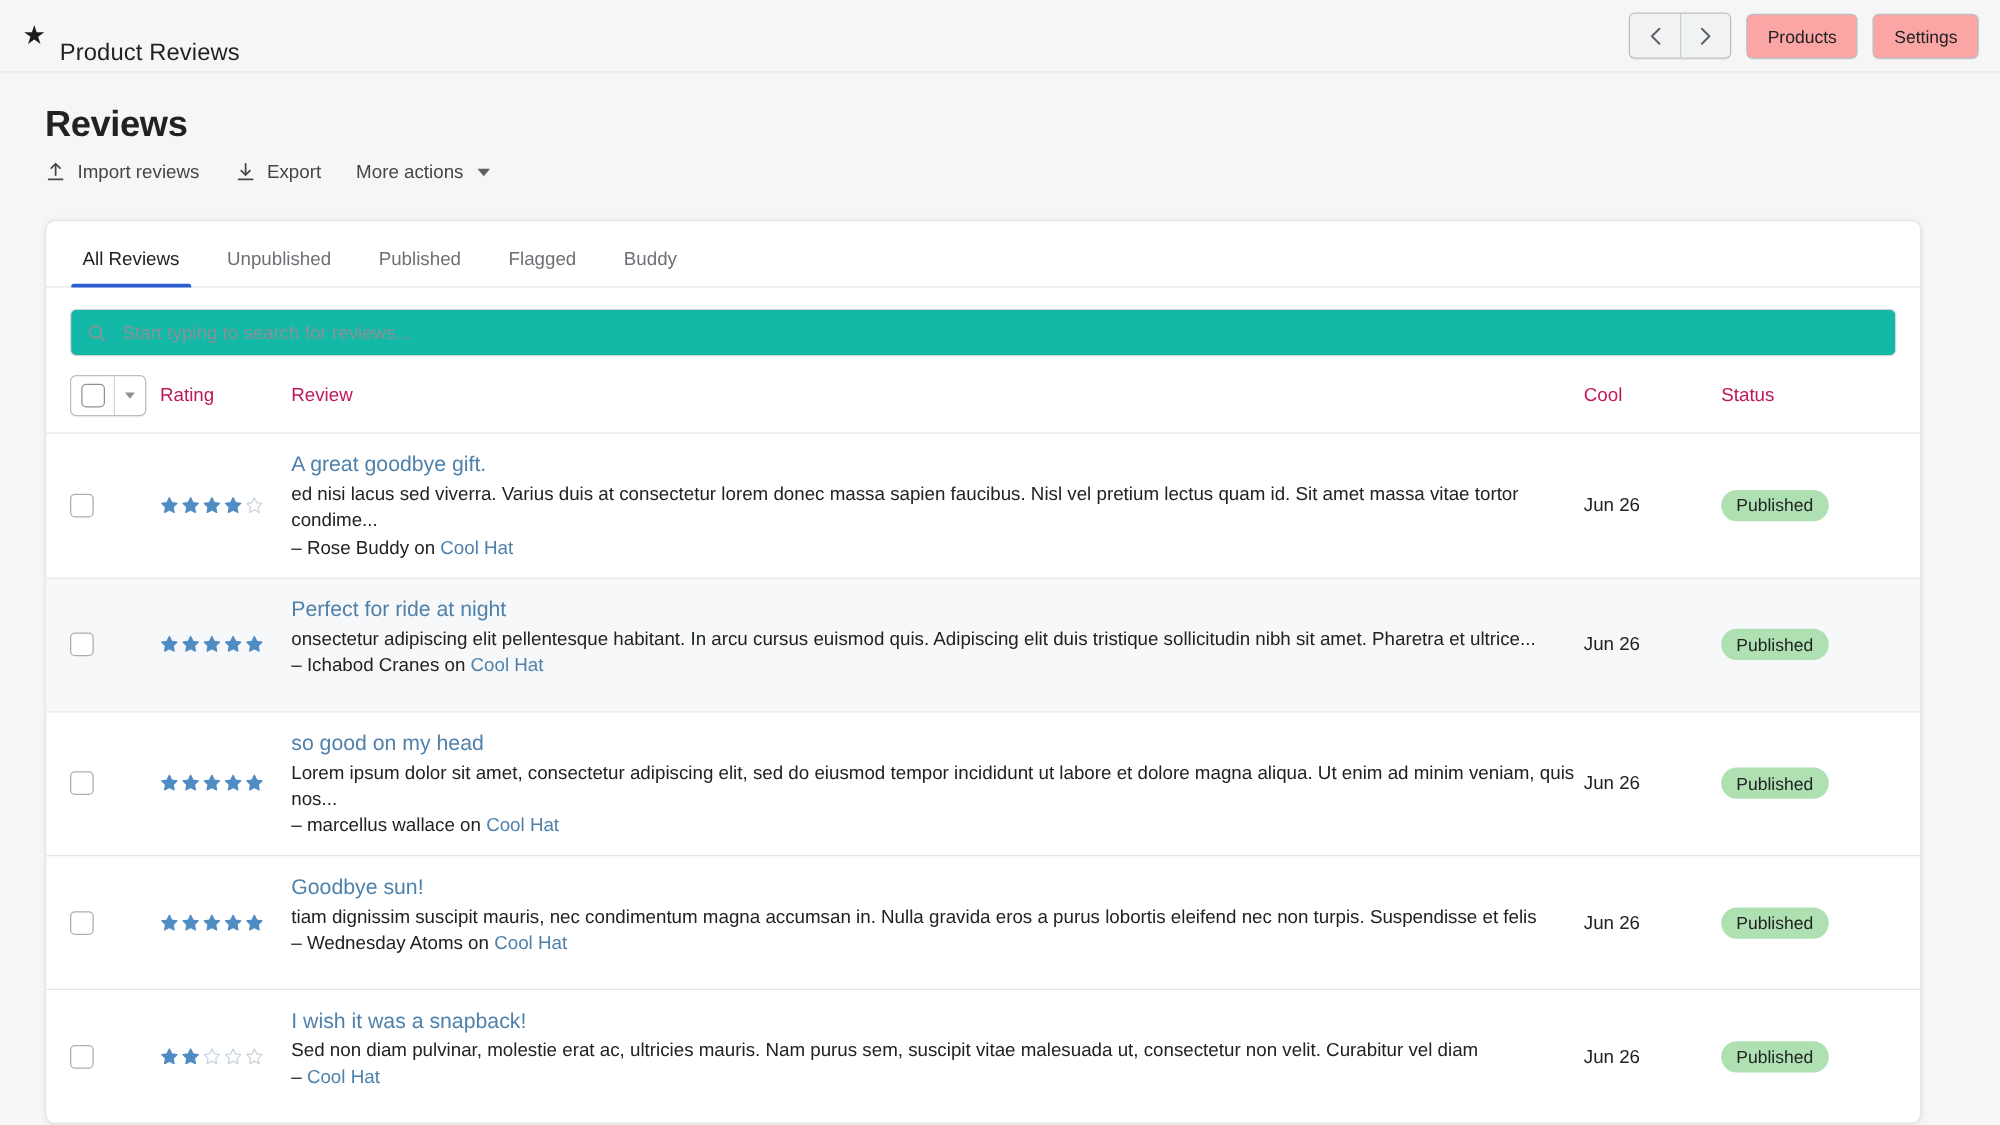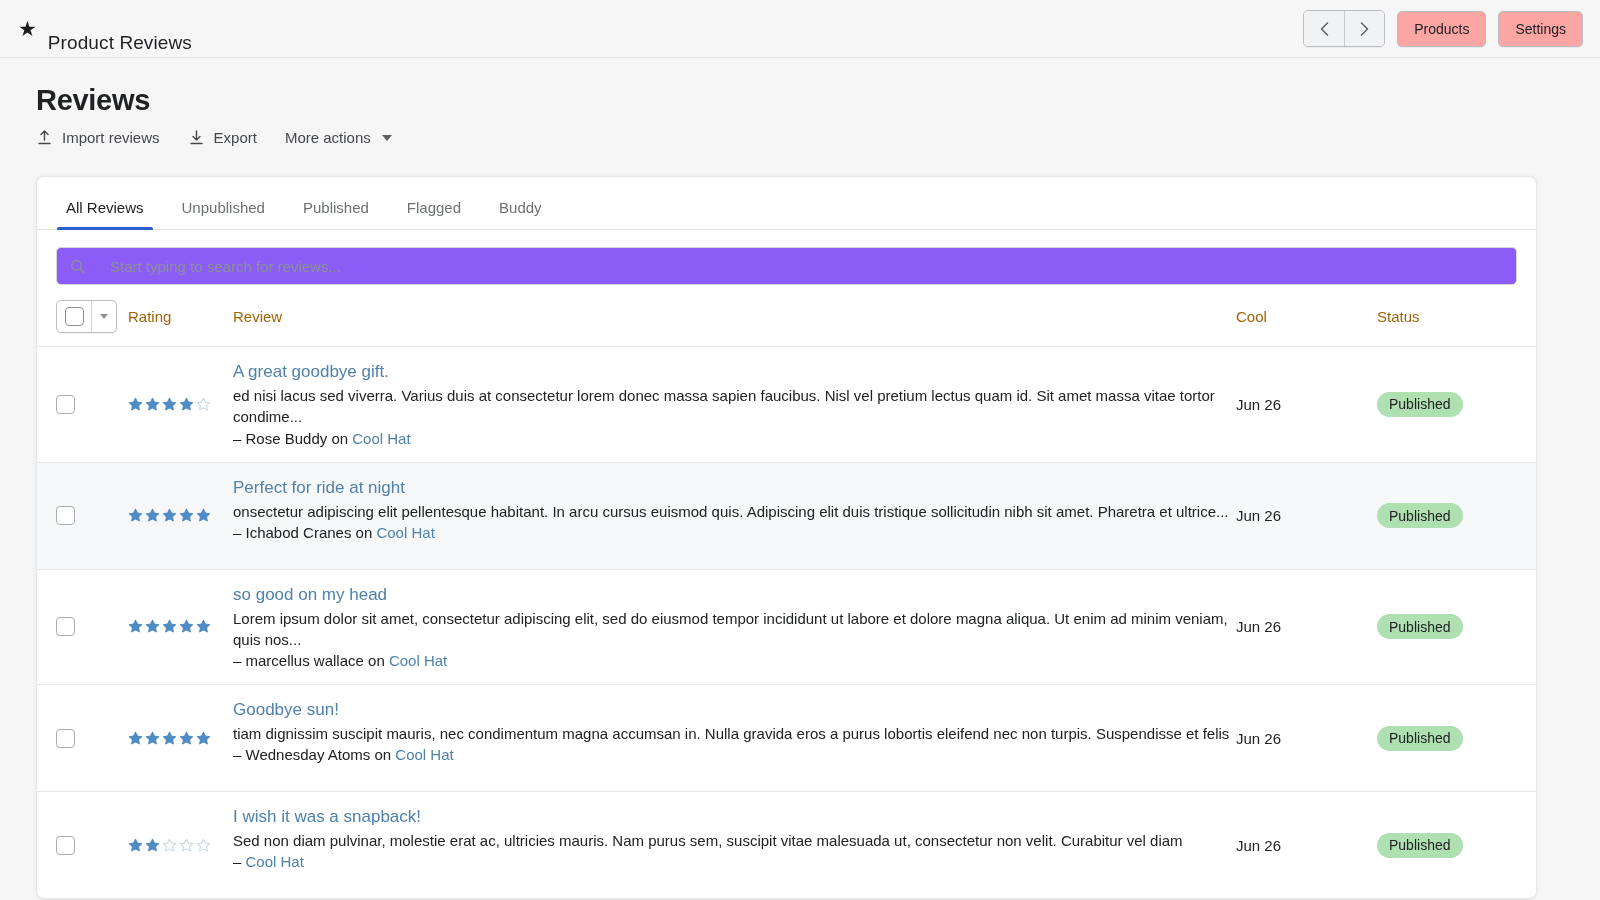--- a/index.html
+++ b/index.html
@@ -124,48 +124,48 @@
     background: #2c5ecf;
   }
 
   .searchwrap { padding: 17px 19px 11px 19px; }
   .search {
     height: 38px;
     border: 1px solid #d5d7d9;
     border-radius: 5px;
     display: flex;
     align-items: center;
-    gap: 23px;
+    gap: 11px;
     padding: 0 13px;
-    background: #8b5cf6;
+    background: #14b8a6;
   }
   .search svg { flex: none; display: block; }
   .search input {
     border: none; outline: none;
     font-size: 15px;
     font-family: "Liberation Sans", sans-serif;
     color: #202223;
     width: 100%;
     background: transparent;
   }
   .search input::placeholder { color: #8c9196; }
 
   
   .tablehead {
     display: flex;
     align-items: center;
     padding: 4px 19px 13px 19px;
     font-size: 15px;
-    color: #a16207;
+    color: #be185d;
   }
   .col-check { width: 72px; flex: none; display: flex; align-items: center; }
   .col-rating { width: 105px; flex: none; }
   .col-review { flex: 1 1 auto; min-width: 0; }
   .col-date { width: 110px; flex: none; }
-  .col-status { width: 140px; flex: none; margin-left: 31px; }
+  .col-status { width: 140px; flex: none; }
 
   .selectgroup {
     display: flex;
     align-items: stretch;
     border: 1px solid #babec3;
     border-radius: 5px;
     overflow: hidden;
     background: #fff;
     box-shadow: 0 1px 0 rgba(22,29,37,.05);
   }

